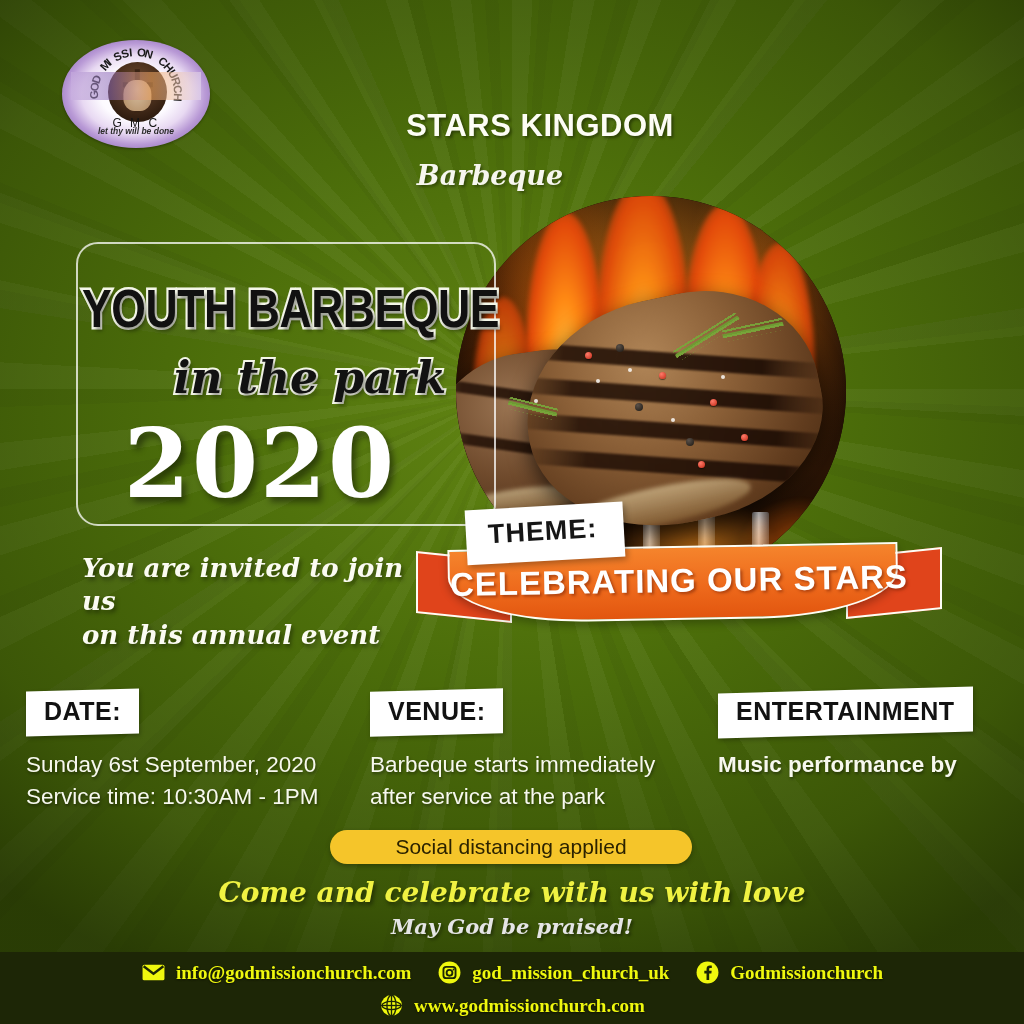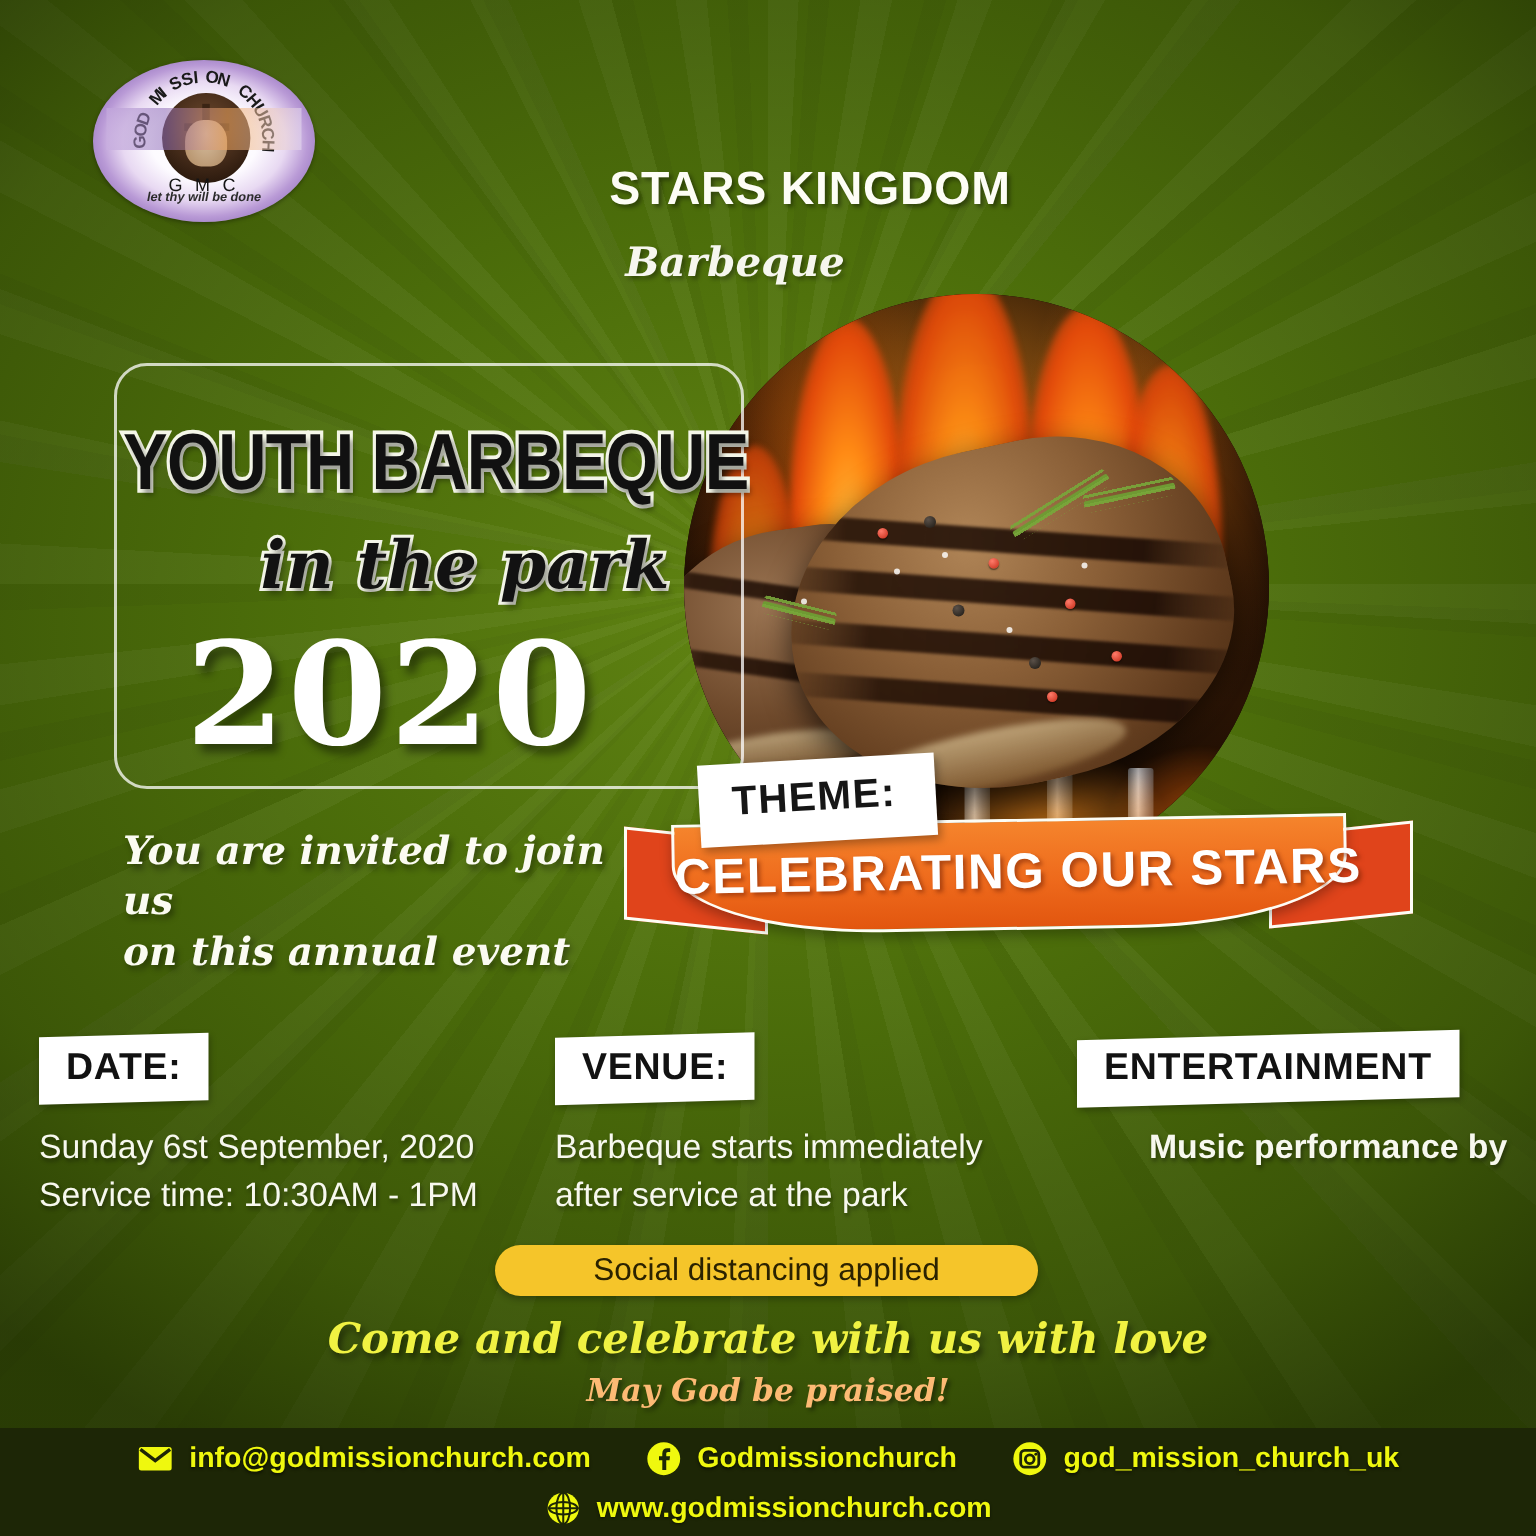--- a/index.html
+++ b/index.html
@@ -359,21 +359,21 @@
     transform:skewY(1.6deg);
     font-size:25px; font-weight:bold; letter-spacing:0.5px;
     color:#121212;
   }
   .col-body {
     font-size:22.5px;
     line-height:1.42;
     color:#f7f8ee;
     text-shadow:1px 2px 3px rgba(0,0,0,0.42);
   }
-  .col-body.bold { font-weight:bold;margin-left:48px; }
+  .col-body.bold { font-weight:bold; }
 
   
   .badge {
     position:absolute; left:330px; top:830px;
     width:362px; height:34px;
     background:#f5c52a;
     border-radius:17px;
     text-align:center;
     line-height:34px;
     font-size:21px;
@@ -386,34 +386,35 @@
     font-size:28px; font-style:italic; font-weight:bold;
     font-family:"DejaVu Serif", serif;
     color:#f0f242;
     text-shadow:2px 3px 4px rgba(0,0,0,0.45);
   }
   .closing2 {
     position:absolute; left:0; right:0; top:914px;
     text-align:center;
     font-size:21px; font-style:italic; font-weight:bold;
     font-family:"DejaVu Serif", serif;
-    color:#fdba74;
+    color:#e5e5e5;
     text-shadow:2px 2px 3px rgba(0,0,0,0.40);
   }
 
   
   .footer {
     position:absolute; left:0; bottom:0;
     width:1024px; height:72px;
     background:#1d2606;
   }
   .f-row {
     position:absolute; left:0; right:0;
     display:flex; align-items:center; justify-content:center;
-    gap:36px;
+    gap:26px;
+    font-family:Liberation Serif, serif;
   }
   .f-row1 { top:8px; }
   .f-row2 { top:41px; }
   .f-item { display:flex; align-items:center; gap:10px; }
   .f-item span.txt {
     font-size:19px; font-weight:bold;
     color:#eff80e;
     text-shadow:0 1px 2px rgba(0,0,0,0.6);
   }
   .ic { width:25px; height:25px; flex:0 0 25px; display:block; }
@@ -567,33 +568,33 @@
         <svg class="ic" viewBox="0 0 24 24">
           <rect x="1.5" y="4.5" width="21" height="15" rx="1.6" fill="#eff80e"></rect>
           <path d="M2.5 6 L12 13.2 L21.5 6" fill="none" stroke="#1d2606" stroke-width="2.2"></path>
         </svg>
         <span class="txt">info@godmissionchurch.com</span>
       </div>
 
       <div class="f-item">
         <svg class="ic" viewBox="0 0 24 24">
           <circle cx="12" cy="12" r="10.5" fill="#eff80e"></circle>
-          <path d="M13.6 19.2v-6.3h2.1l.32-2.48h-2.42V8.84c0-.72.2-1.2 1.23-1.2h1.3V5.42c-.22-.03-1-.1-1.9-.1-1.88 0-3.17 1.15-3.17 3.26v1.84H8.95v2.48h2.12v6.3z" fill="#1d2606"></path>
-        </svg>
-        <span class="txt">Godmissionchurch</span>
-      </div>
-
-      <div class="f-item">
-        <svg class="ic" viewBox="0 0 24 24">
-          <circle cx="12" cy="12" r="10.5" fill="#eff80e"></circle>
           <rect x="6.2" y="6.6" width="11.6" height="10.8" rx="2.6" fill="none" stroke="#1d2606" stroke-width="1.8"></rect>
           <circle cx="12" cy="12.3" r="2.8" fill="none" stroke="#1d2606" stroke-width="1.8"></circle>
           <circle cx="15.9" cy="9.1" r="0.95" fill="#1d2606"></circle>
         </svg>
         <span class="txt">god_mission_church_uk</span>
+      </div>
+
+      <div class="f-item">
+        <svg class="ic" viewBox="0 0 24 24">
+          <circle cx="12" cy="12" r="10.5" fill="#eff80e"></circle>
+          <path d="M13.6 19.2v-6.3h2.1l.32-2.48h-2.42V8.84c0-.72.2-1.2 1.23-1.2h1.3V5.42c-.22-.03-1-.1-1.9-.1-1.88 0-3.17 1.15-3.17 3.26v1.84H8.95v2.48h2.12v6.3z" fill="#1d2606"></path>
+        </svg>
+        <span class="txt">Godmissionchurch</span>
       </div>
 
     </div>
 
     <div class="f-row f-row2">
       <div class="f-item">
         <svg class="ic" viewBox="0 0 24 24">
           <circle cx="12" cy="12" r="10" fill="#eff80e"></circle>
           <g fill="none" stroke="#1d2606" stroke-width="1.3">
             <ellipse cx="12" cy="12" rx="4.4" ry="10"></ellipse>

